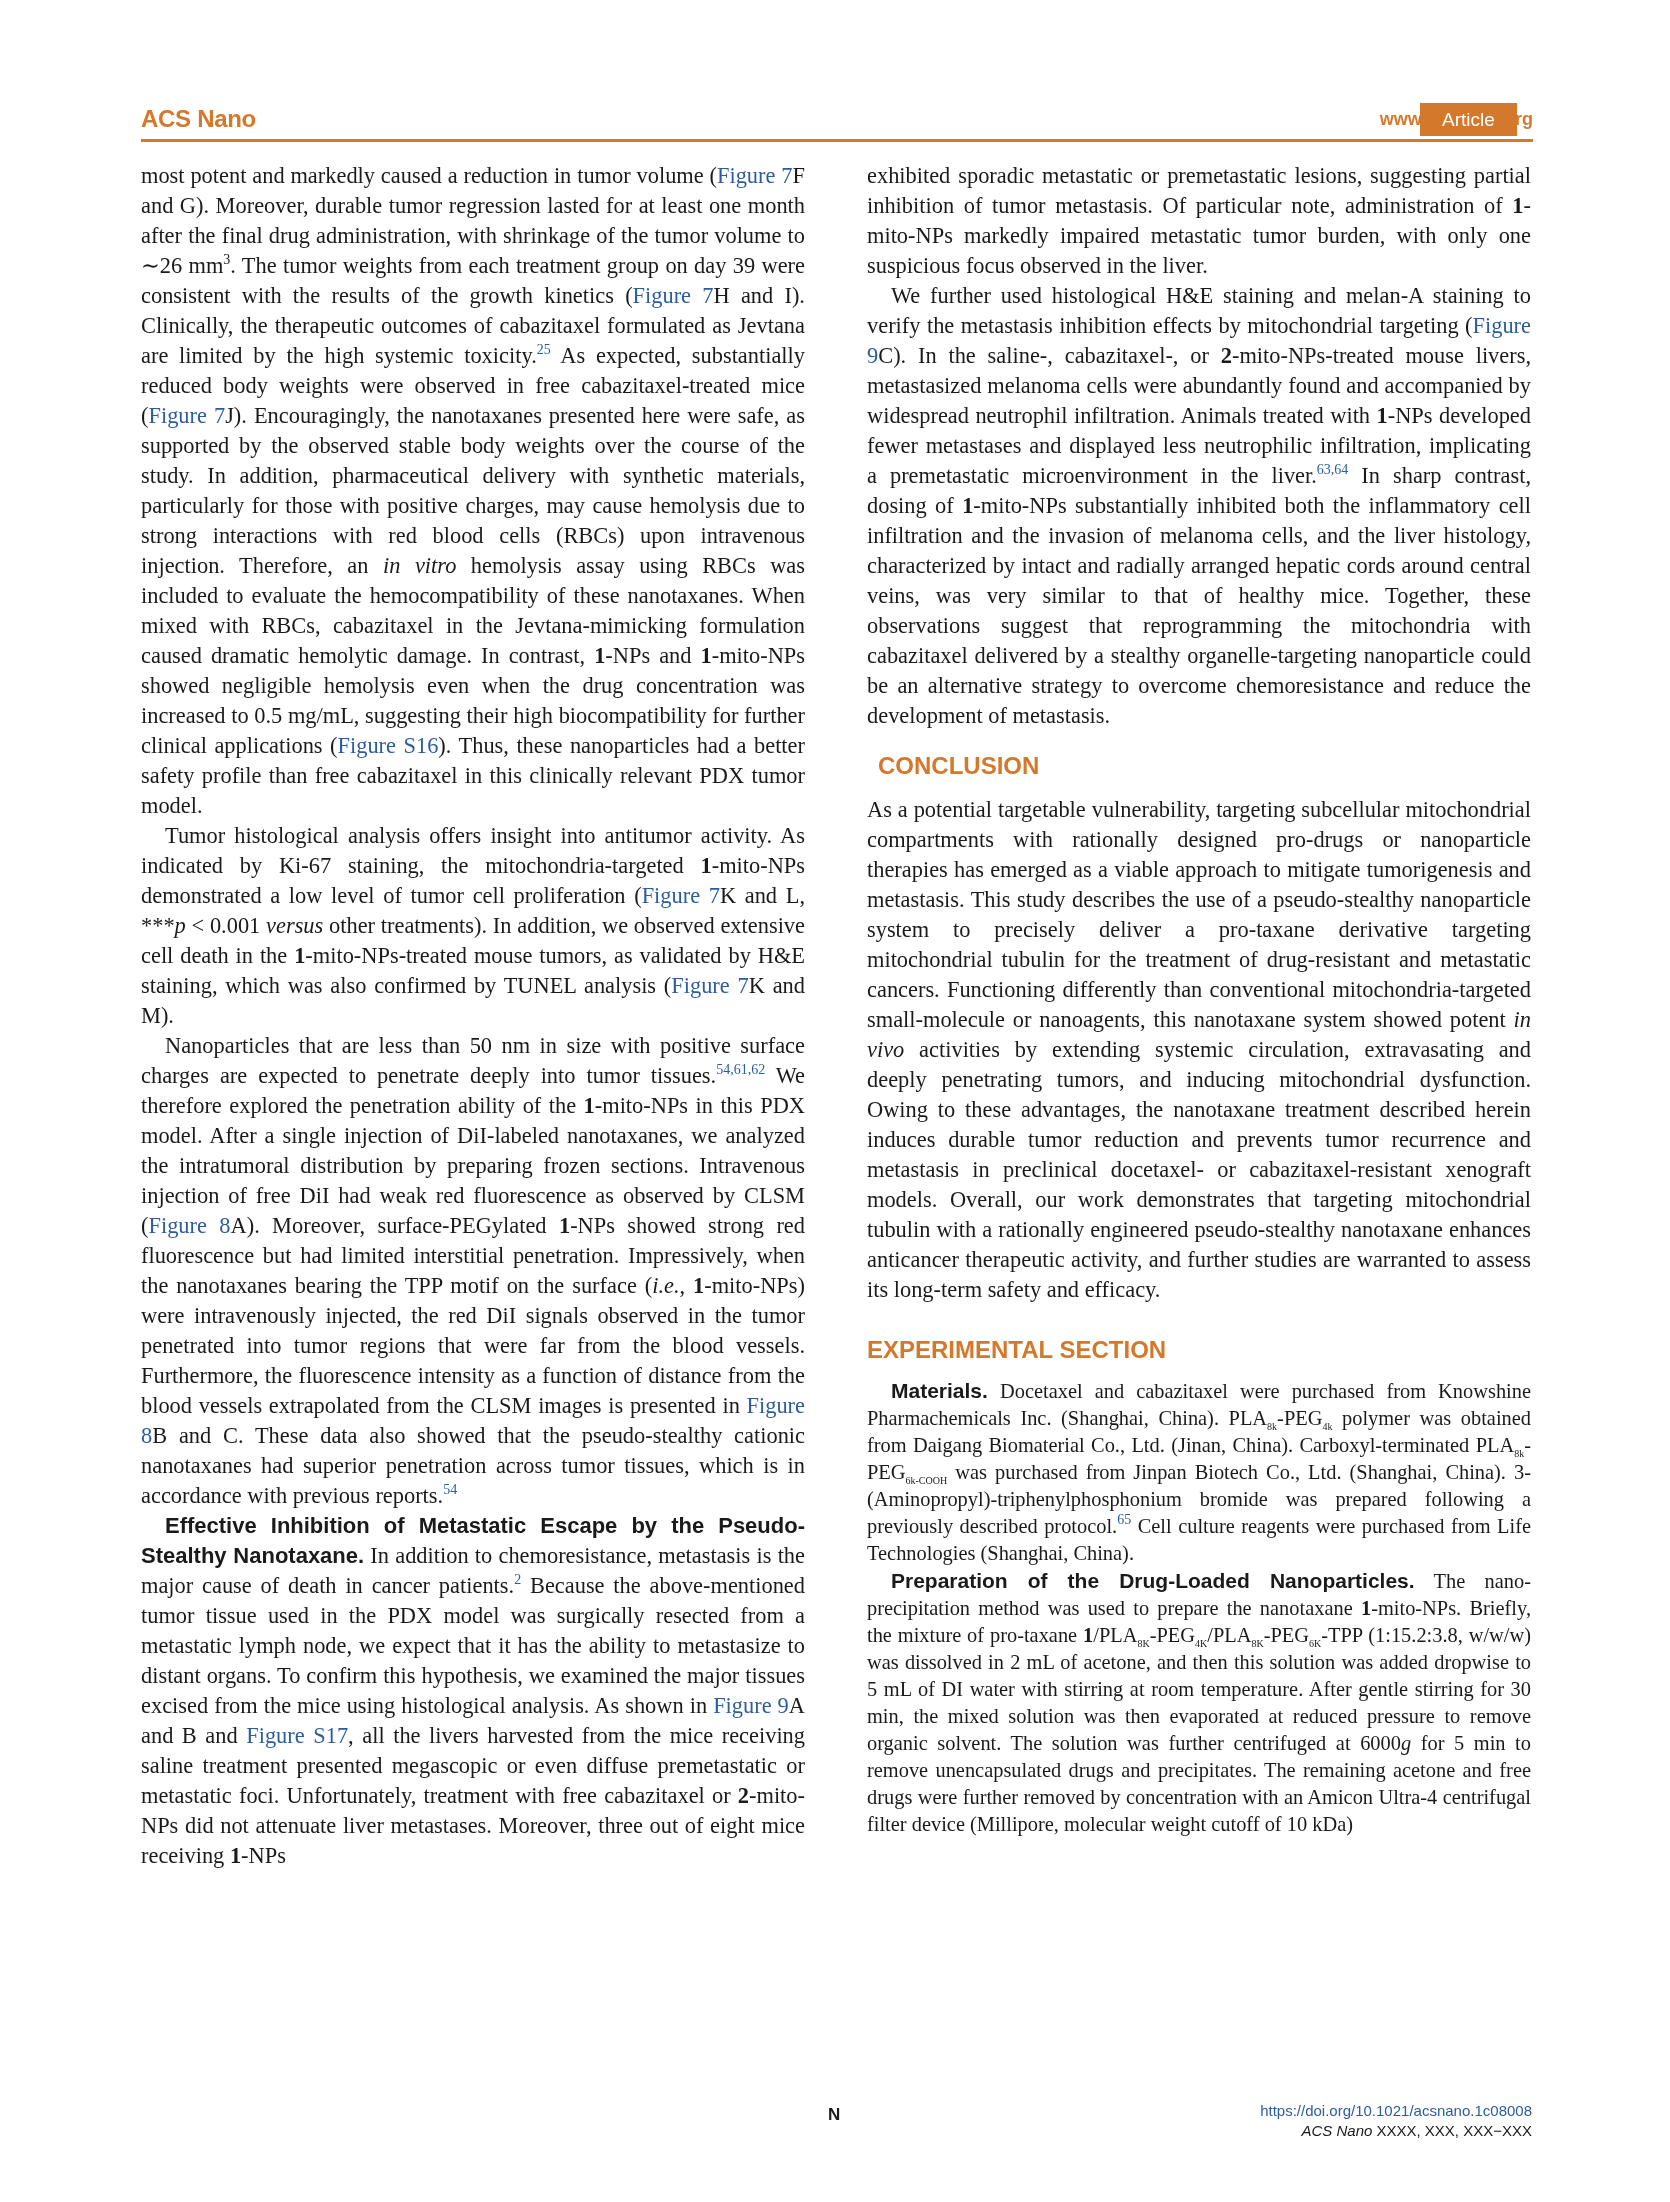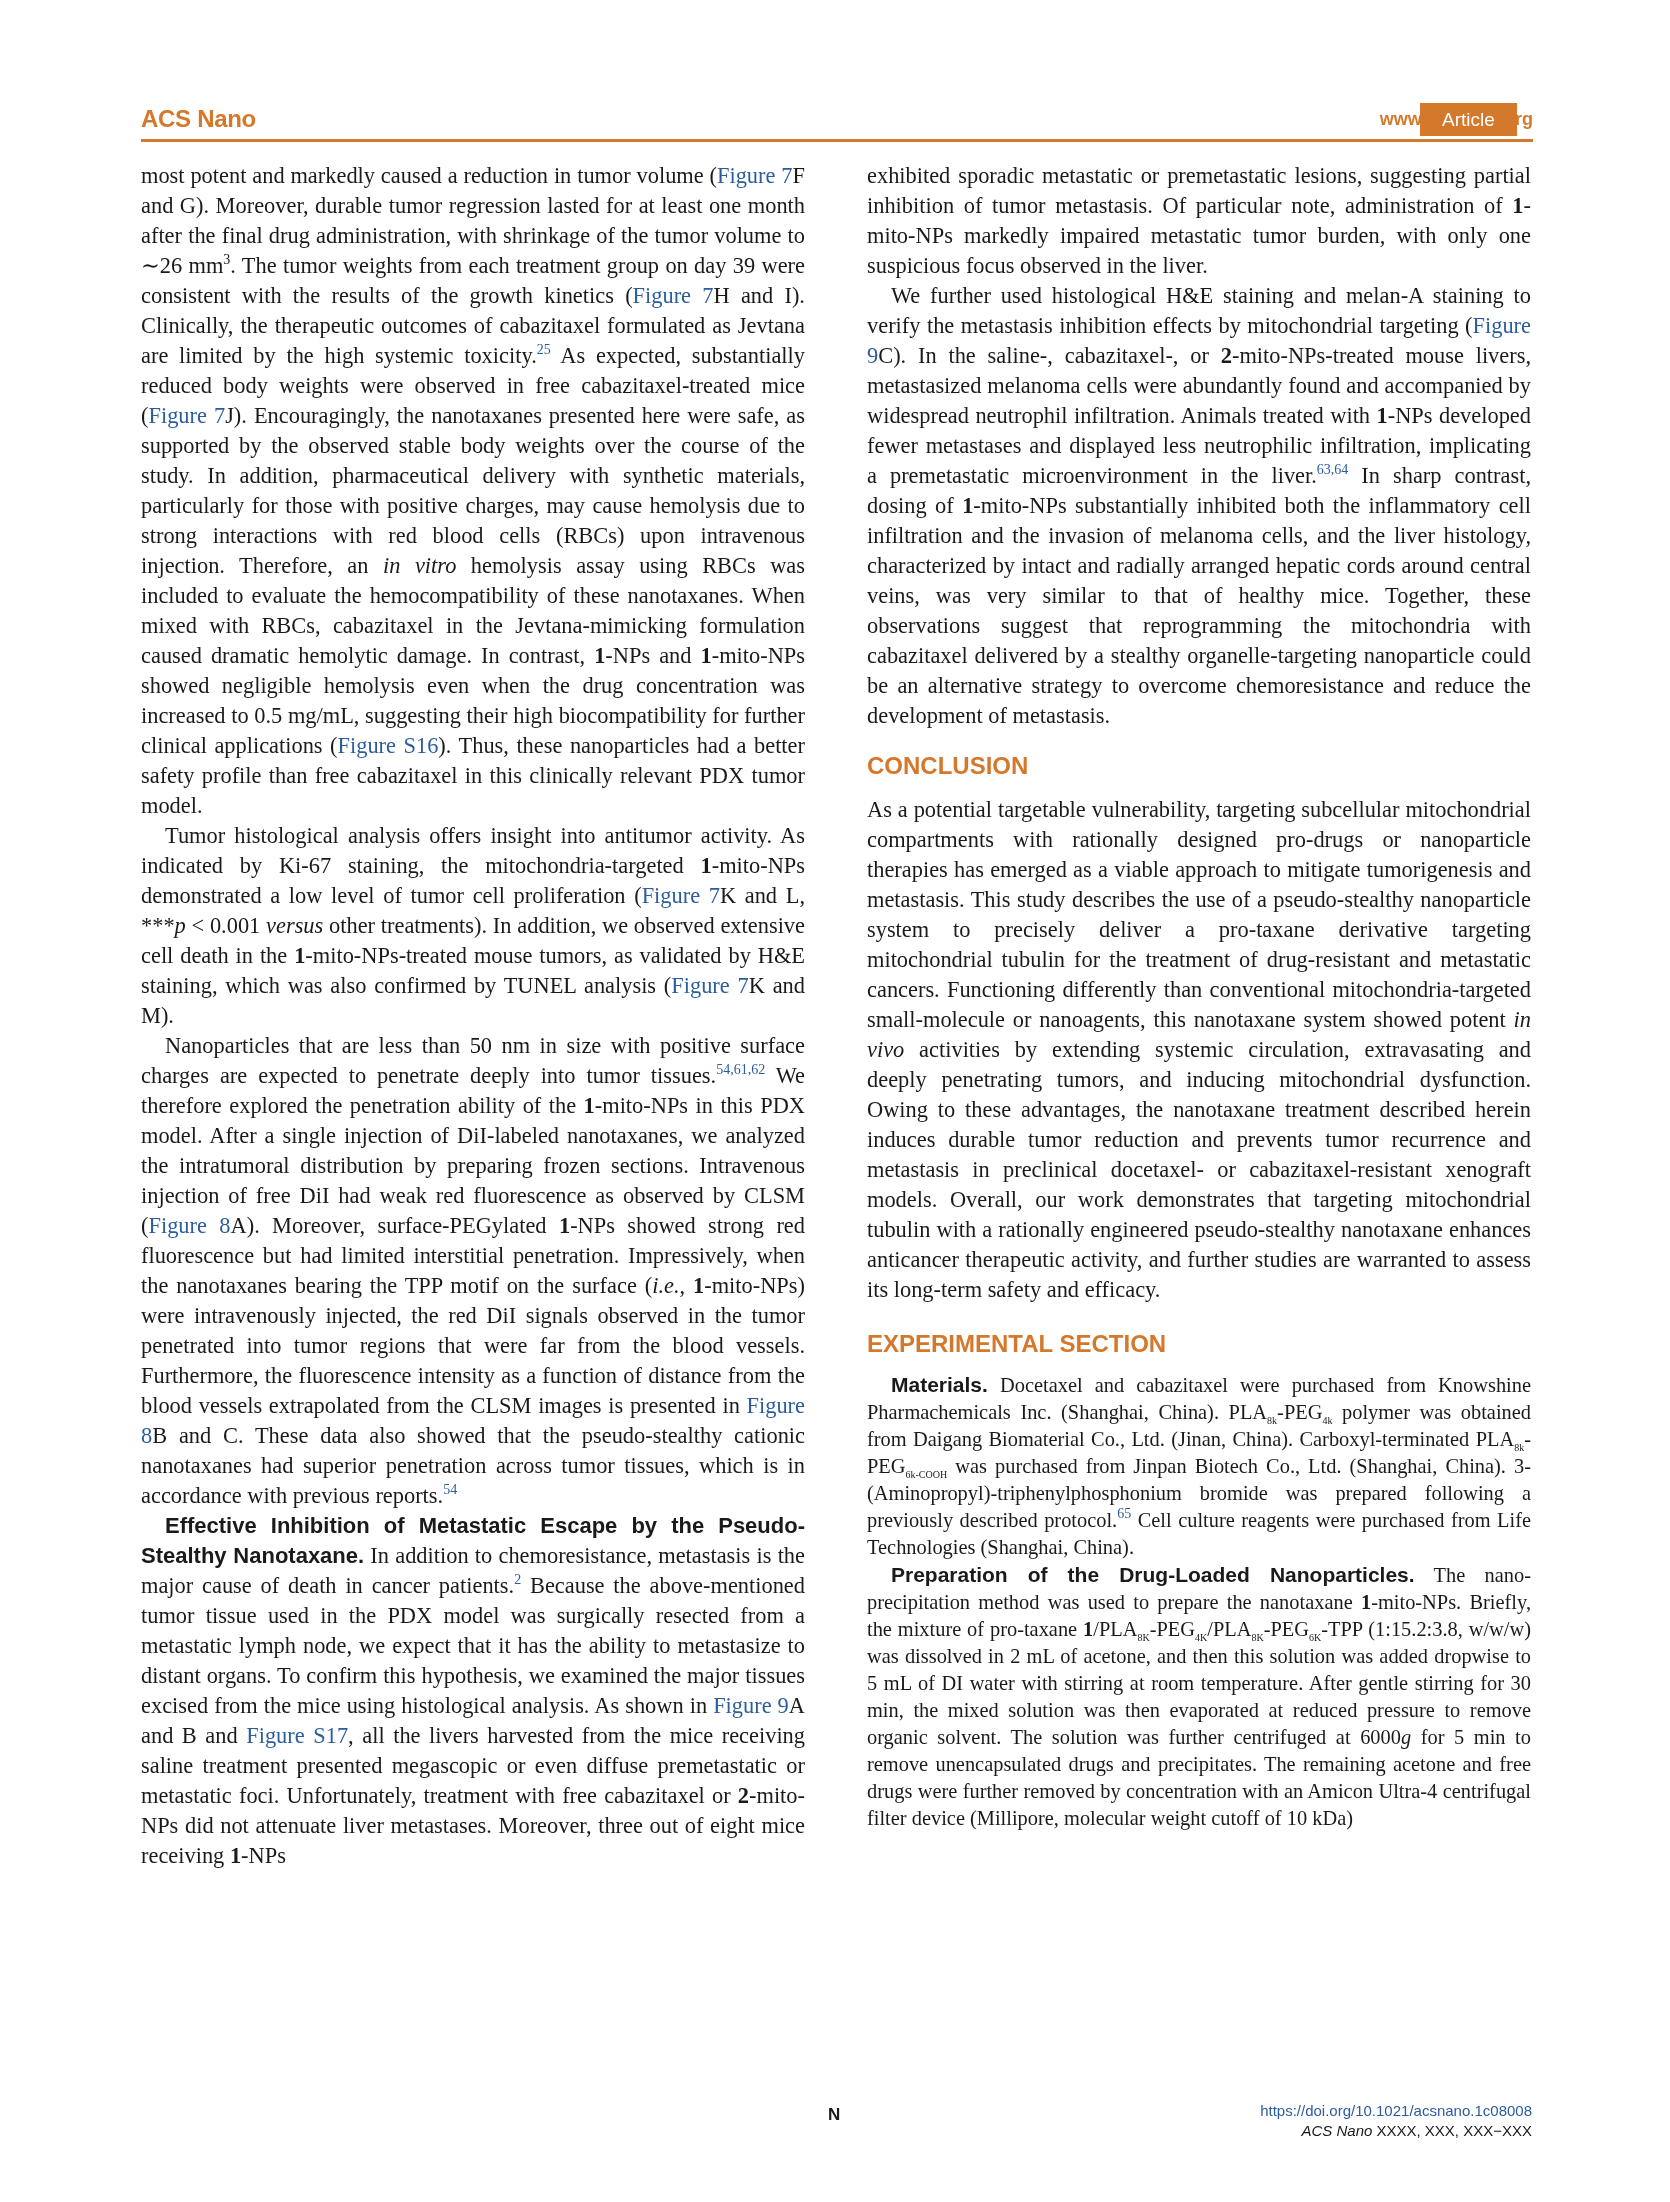--- a/index.html
+++ b/index.html
@@ -19,22 +19,22 @@
   .para.noindent { text-indent: 0; }
   .link { color: #2b5d9e; text-decoration: none; cursor: pointer; }
   .sup { font-size: 14px; vertical-align: 9px; line-height: 0; }
   .sup.link { color: #2b5d9e; }
   .sub { font-size: 10px; vertical-align: -5px; line-height: 0; }
   .b { font-weight: bold; }
   .i { font-style: italic; }
   .runin { font-family: "Liberation Sans", sans-serif; font-weight: bold; font-size: 22px; }
 
   .section-heading { font-family: "Liberation Sans", sans-serif; font-weight: bold; font-size: 24px; color: #d4782b; margin: 0; line-height: 30px; }
-  .h-conclusion { margin-top: 20px; margin-bottom: 14px; }
-  .h-experimental { margin-top: 24px; margin-bottom: 12px; }
+  .h-conclusion { margin-top: 20px; margin-bottom: 14px; margin-left: 11px; }
+  .h-experimental { margin-top: 30px; margin-bottom: 12px; }
 
   .exp { font-size: 20.4px; line-height: 27px; }
   .exp .runin { font-size: 21px; }
 
   .footer-page { position: absolute; left: 828px; top: 2105px; font-family: "Liberation Sans", sans-serif; font-weight: bold; font-size: 17px; color: #1a1a1a; }
   .footer-doi { position: absolute; right: 138px; top: 2102px; font-family: "Liberation Sans", sans-serif; font-size: 15px; color: #2b5d9e; text-align: right; }
   .footer-cite { position: absolute; right: 138px; top: 2122px; font-family: "Liberation Sans", sans-serif; font-size: 15px; color: #1a1a1a; text-align: right; }
   .footer-cite .i { font-style: italic; }
 </style>
 </head>

